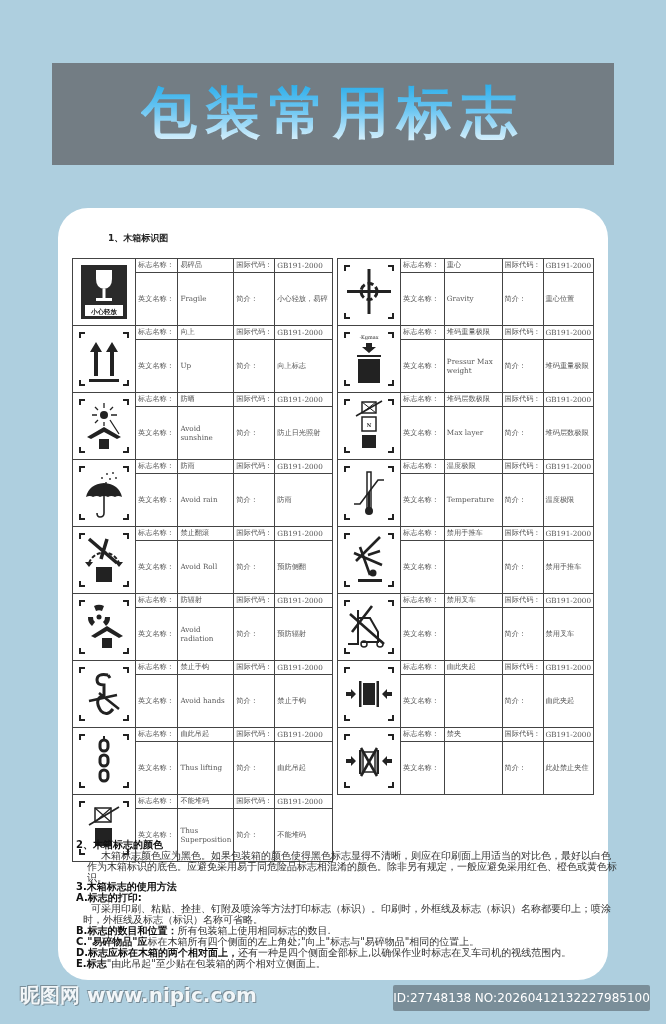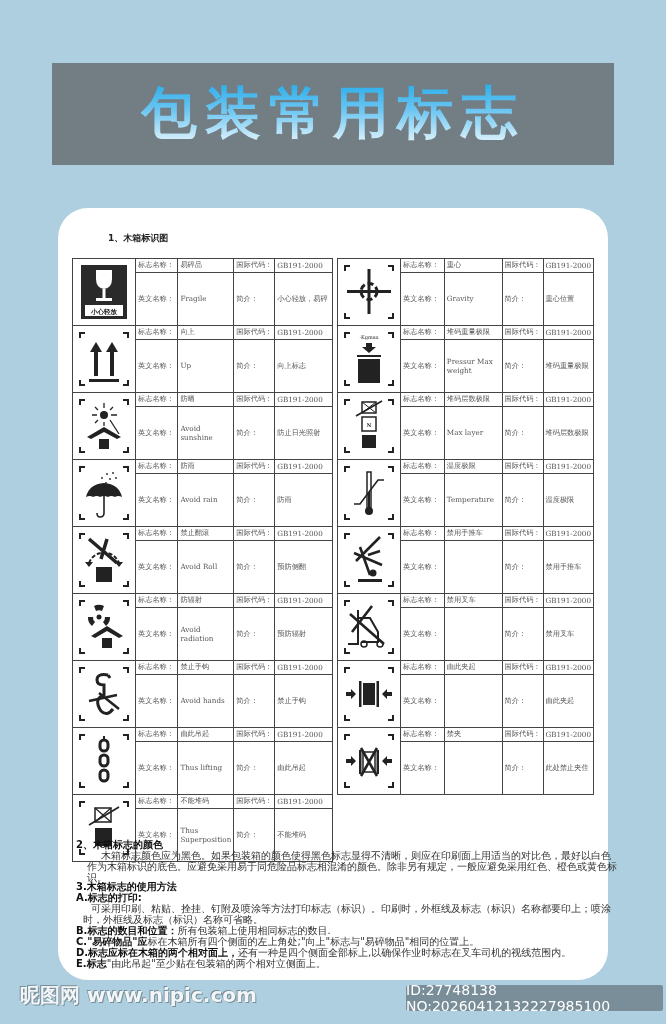--- a/index.html
+++ b/index.html
@@ -12,21 +12,21 @@
   table.signs { position: absolute; border-collapse: collapse; font-family: "DejaVu Serif", serif; font-size: 7.2px; color: #555; }
   table.signs td { border: 1px solid #444; padding: 0 2px; white-space: nowrap; overflow: hidden; }
   table.signs td.icon { width: 58px; padding: 4px; vertical-align: middle; }
   table.signs tr.top td { height: 13px; }
   table.signs tr.bot td { height: 50px; }
   .icon-box { position: relative; width: 54px; height: 58px; margin: 0 auto; }
   .icon-box svg { position: absolute; left: 0; top: 0; }
   .txt { position: absolute; font-size: 10px; color: #333; line-height: 11px; }
   .txt b { color: #111; }
   .footer-logo { position: absolute; left: 20px; top: 982px; font-size: 20px; font-weight: bold; color: #f2f6f8; text-shadow: 1px 1px 0 #7a8e99, -1px -1px 0 #7a8e99; }
-  .footer-id { position: absolute; left: 406px; top: 985px; width: 257px; height: 26px; background: #7a8e99; color: #fff; font-size: 14px; display: flex; align-items: center; justify-content: center; border-radius: 2px; }
+  .footer-id { position: absolute; left: 393px; top: 985px; width: 257px; height: 26px; background: #7a8e99; color: #fff; font-size: 12px; display: flex; align-items: center; justify-content: center; border-radius: 2px; }
 </style>
 </head>
 <body>
 
 <div class="title-band">
   <span class="title-text">包装常用标志</span>
 </div>
 
 <div class="panel"></div>
 

